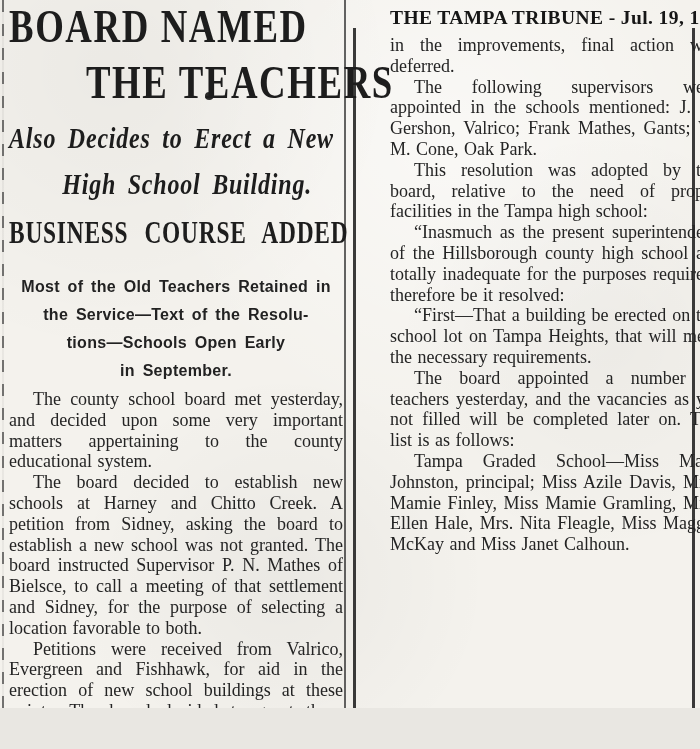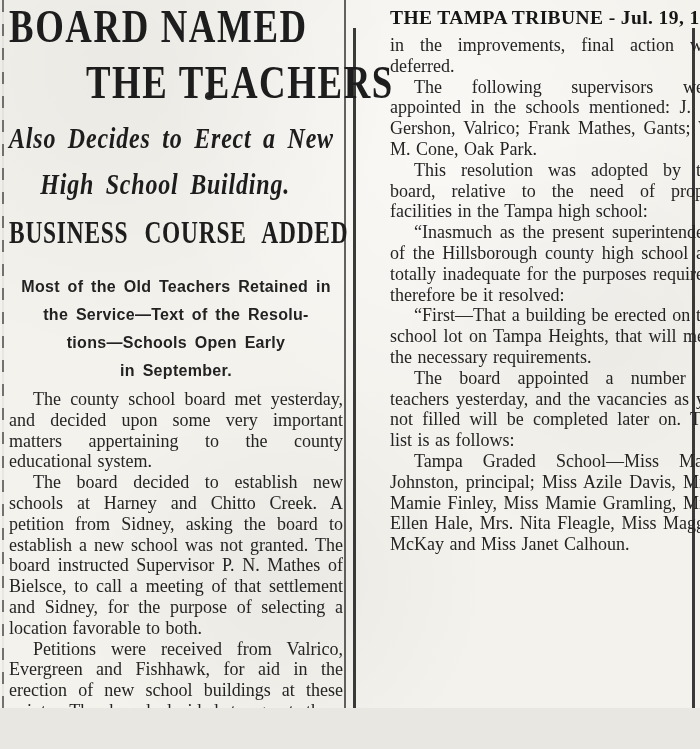--- a/index.html
+++ b/index.html
@@ -60,21 +60,21 @@
 
   .subhl { font-weight: 700; line-height: 38px; white-space: nowrap; margin-top: 3px; font-style: italic; }
   .subhl .stretch {
     display: inline-block;
     font-size: 30px;
     letter-spacing: 1px;
     word-spacing: 6px;
     transform: scaleX(0.8);
     transform-origin: left center;
   }
-  .subhl-2 { text-align: left; }
+  .subhl-2 { text-align: right; }
   .subhl-2 .stretch { transform-origin: center center; }
 
   .banner { font-weight: 700; line-height: 42px; margin-top: 3px; white-space: nowrap; }
   .banner .stretch {
     display: inline-block;
     font-size: 30px;
     letter-spacing: 1px;
     word-spacing: 12px;
     transform: scale(0.78, 1.08);
     transform-origin: left center;

